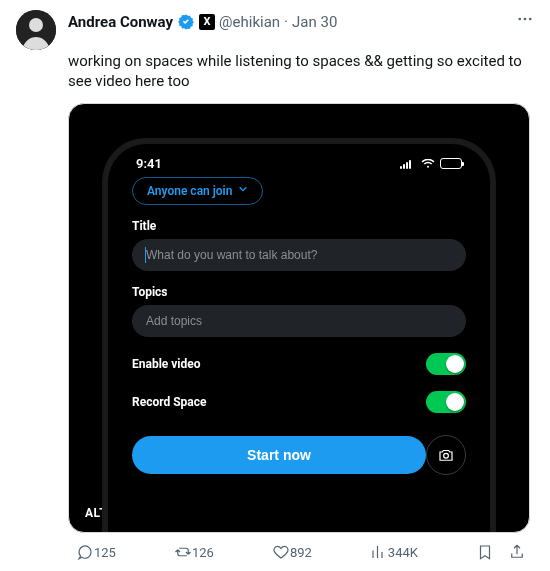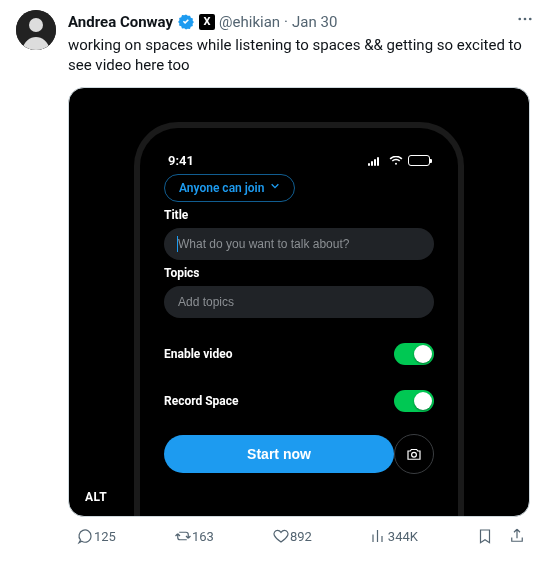--- a/index.html
+++ b/index.html
@@ -7,46 +7,46 @@
   .tweet { padding: 10px 16px 0 16px; display: flex; }
   .avatar { width: 40px; height: 40px; border-radius: 50%; background: #333; flex: none; margin-right: 12px; overflow: hidden; display:flex; align-items:center; justify-content:center; }
   .avatar svg { width: 40px; height: 40px; }
   .main { flex: 1; min-width: 0; }
   .header-row { display: flex; align-items: center; gap: 4px; font-size: 15px; line-height: 20px; }
   .display-name { font-weight: 700; }
   .verified { width: 18px; height: 18px; color:#1d9bf0; }
   .x-badge { width: 16px; height: 16px; background:#000; color:#fff; border-radius:2px; display:inline-flex; align-items:center; justify-content:center; font-size:11px; font-weight:700; }
   .handle, .dot, .date { color:#536471; }
   .more { margin-left:auto; color:#536471; cursor:pointer; }
-  .tweet-text { font-size: 15px; line-height: 20px; margin-top: 2px; margin-bottom: 12px; }
+  .tweet-text { font-size: 15px; line-height: 20px; margin-top: 18px; margin-bottom: 12px; }
   .media { width: 462px; height: 430px; background:#000; border-radius: 16px; border:1px solid #cfd9de; position:relative; overflow:hidden; display:flex; align-items:flex-end; justify-content:center; }
   .alt-badge { position:absolute; left:10px; bottom:10px; background:rgba(0,0,0,0.8); color:#fff; font-size:12px; font-weight:700; padding:2px 6px; border-radius:4px; letter-spacing:0.5px; }
   
-  .phone { width: 330px; height: 395px; background:#000; border: 6px solid #1a1a1a; border-bottom:none; border-radius: 44px 44px 0 0; position:relative; padding: 21px 0 0 0; margin-bottom:-1px; }
+  .phone { width: 394px; height: 395px; background:#000; border: 6px solid #1a1a1a; border-bottom:none; border-radius: 44px 44px 0 0; position:relative; padding: 8px 0 0 0; margin-bottom:-1px; }
   .status-bar { display:flex; justify-content:space-between; align-items:center; padding: 4px 28px 0 28px; color:#fff; font-size:13px; font-weight:600; }
   .status-right { display:flex; gap:5px; align-items:center; }
   .bars { width:16px; height:10px; display:flex; align-items:flex-end; gap:1px; }
   .bars span { background:#fff; width:2px; border-radius:1px; }
   .bars span:nth-child(1){height:3px}.bars span:nth-child(2){height:5px}.bars span:nth-child(3){height:7px}.bars span:nth-child(4){height:9px}
   .wifi { width:14px; height:10px; }
   .battery { width:22px; height:11px; border:1px solid #fff; border-radius:3px; position:relative; }
   .battery::after { content:""; position:absolute; right:-3px; top:3px; width:2px; height:4px; background:#fff; border-radius:0 1px 1px 0; }
   .battery .fill { background:#fff; height:100%; width:75%; border-radius:1px; }
   .screen-header { display:flex; align-items:center; justify-content:space-between; color:#fff; padding: 16px 22px 8px 22px; }
   .close-x, .info-o { width:20px; height:20px; display:flex; align-items:center; justify-content:center; cursor:pointer; }
   .screen-title { font-size:15px; font-weight:700; }
   .screen-body { padding: 6px 24px 0 24px; }
   .pill-outline { border:1px solid rgba(29,155,240,0.6); color:#1d9bf0; font-size:12px; font-weight:600; padding:6px 14px; border-radius:999px; display:inline-flex; align-items:flex-start; gap:6px; cursor:pointer; }
   .chev-down { width:10px; height:10px; }
-  .field-label { color:#fff; font-size:12px; font-weight:700; margin-top:6px; margin-bottom:6px; }
+  .field-label { color:#fff; font-size:12px; font-weight:700; margin-top:14px; margin-bottom:6px; }
   .text-input { width:100%; background:#202327; border:none; border-radius:999px; color:#fff; font-size:12px; padding:9px 14px; outline:none; }
   .text-input::placeholder { color:#8b8f93; }
   .cursor-input { position:relative; }
   .cursor-input::before { content:""; position:absolute; left:13px; top:8px; bottom:8px; width:1px; background:#1d9bf0; }
-  .toggle-row { display:flex; justify-content:space-between; align-items:center; margin-top:25px; }
+  .toggle-row { display:flex; justify-content:space-between; align-items:center; margin-top:16px; }
   .toggle-label { color:#fff; font-size:12px; font-weight:700; }
   .toggle { width:40px; height:22px; background:#00c853; border-radius:999px; position:relative; cursor:pointer; }
   .toggle::after { content:""; position:absolute; right:2px; top:2px; width:18px; height:18px; background:#fff; border-radius:50%; box-shadow:0 1px 2px rgba(0,0,0,0.4); }
   .cta-row { display:flex; margin-top:22px; align-items:center; }
   .start-btn { flex:1; background:#1d9bf0; color:#fff; border:none; border-radius:999px; font-size:14px; font-weight:700; padding:11px 0; cursor:pointer; }
   .cam-btn { width:40px; height:40px; border:1px solid #3a3d40; border-radius:999px; display:flex; align-items:center; justify-content:center; color:#fff; cursor:pointer; }
   
   .action-bar { display:flex; justify-content:space-between; align-items:center; padding: 10px 8px 0 8px; color:#536471; font-size:13px; }
   .action { display:flex; align-items:center; cursor:pointer; }
   .action svg { width:18px; height:18px; }
@@ -149,21 +149,21 @@
       <span class="action">
         <svg viewBox="0 0 24 24">
             <path class="stroke" d="M20 12a8 8 0 10-14 5.3L4 21l3.7-2A8 8 0 0020 12z"></path>
           </svg>
         <span>125</span>
       </span>
       <span class="action">
         <svg viewBox="0 0 24 24">
             <path class="stroke" d="M7 7h9a3 3 0 013 3v5m0 0l-3-3m3 3l3-3M17 17H8a3 3 0 01-3-3V9m0 0l3 3M5 9L2 12"></path>
           </svg>
-        <span>163</span>
+        <span>126</span>
       </span>
       <span class="action">
         <svg viewBox="0 0 24 24">
             <path class="stroke" d="M12 20s-7-4.5-9-9c-1.3-3 1-6.5 4.5-6.5 2 0 3.4 1.2 4.5 2.7C13.1 5.7 14.5 4.5 16.5 4.5 20 4.5 22.3 8 21 11c-2 4.5-9 9-9 9z"></path>
           </svg>
         <span>892</span>
       </span>
       <span class="action">
         <svg viewBox="0 0 24 24">
             <path class="stroke" d="M4 20V10m6 10V4m6 16v-8"></path>

